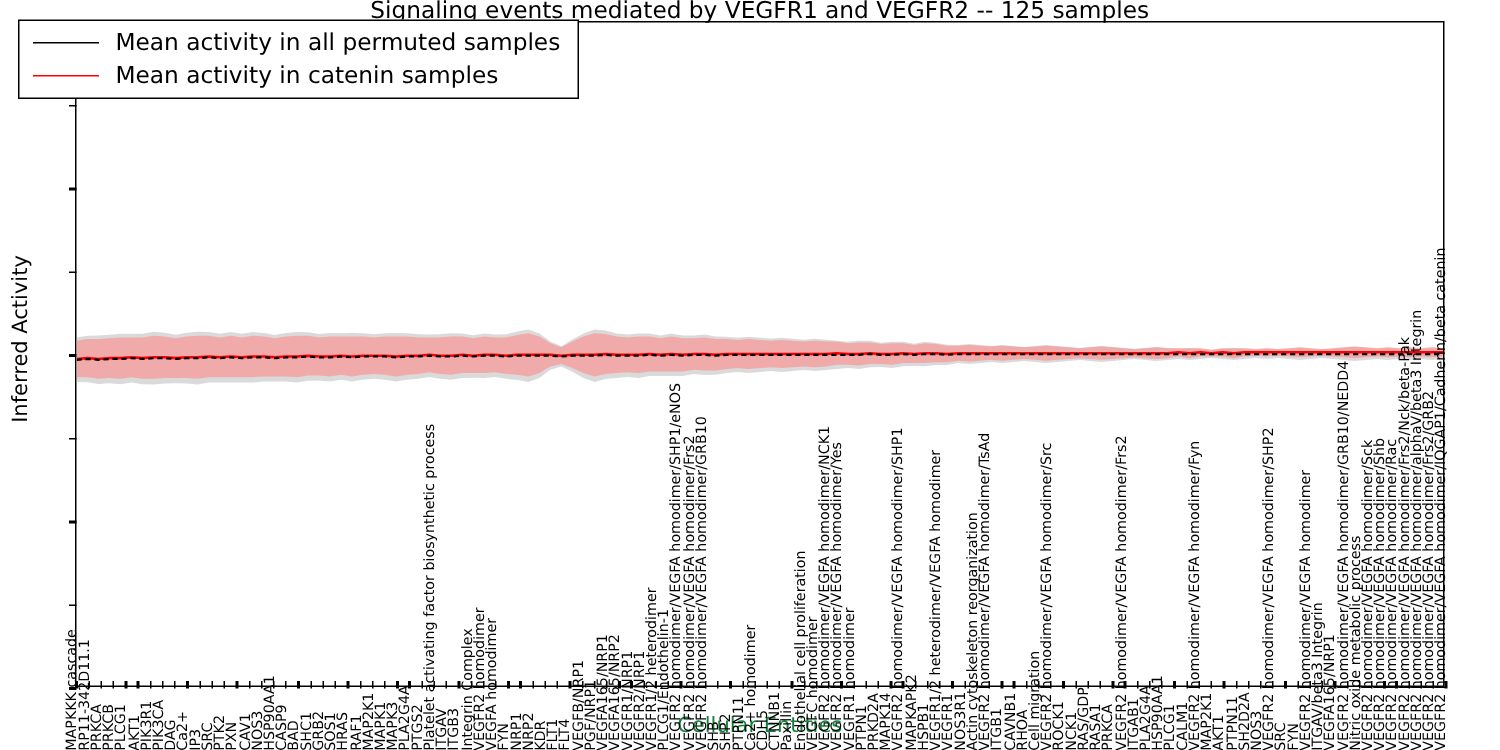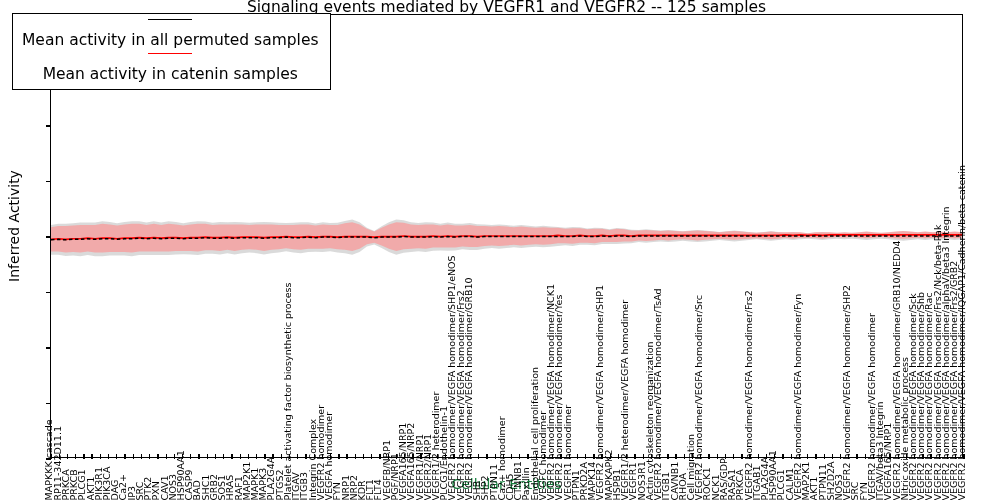--- a/index.html
+++ b/index.html
@@ -50,21 +50,21 @@
   }
 
   
   #legend{
     position:absolute;left:12px;top:13px;
     border:1.4px solid #000;background:#fff;
     padding:5px 11px 6px 9px;
     display:flex;flex-direction:column;gap:4px;
     z-index:40;
   }
-  .legend-row{display:flex;align-items:center;gap:11px;flex-direction:column;}
+  .legend-row{display:flex;align-items:center;gap:11px;}
   .legend-swatch{width:44px;height:0;border-top-width:1.6px;border-top-style:solid;}
   .legend-text{font-size:15.5px;color:#000;white-space:nowrap;}
 
   
   svg.databand{position:absolute;left:0;top:0;width:100%;height:100%;display:block;}
 </style>
 </head>
 <body>
 
 <div id="figure">

